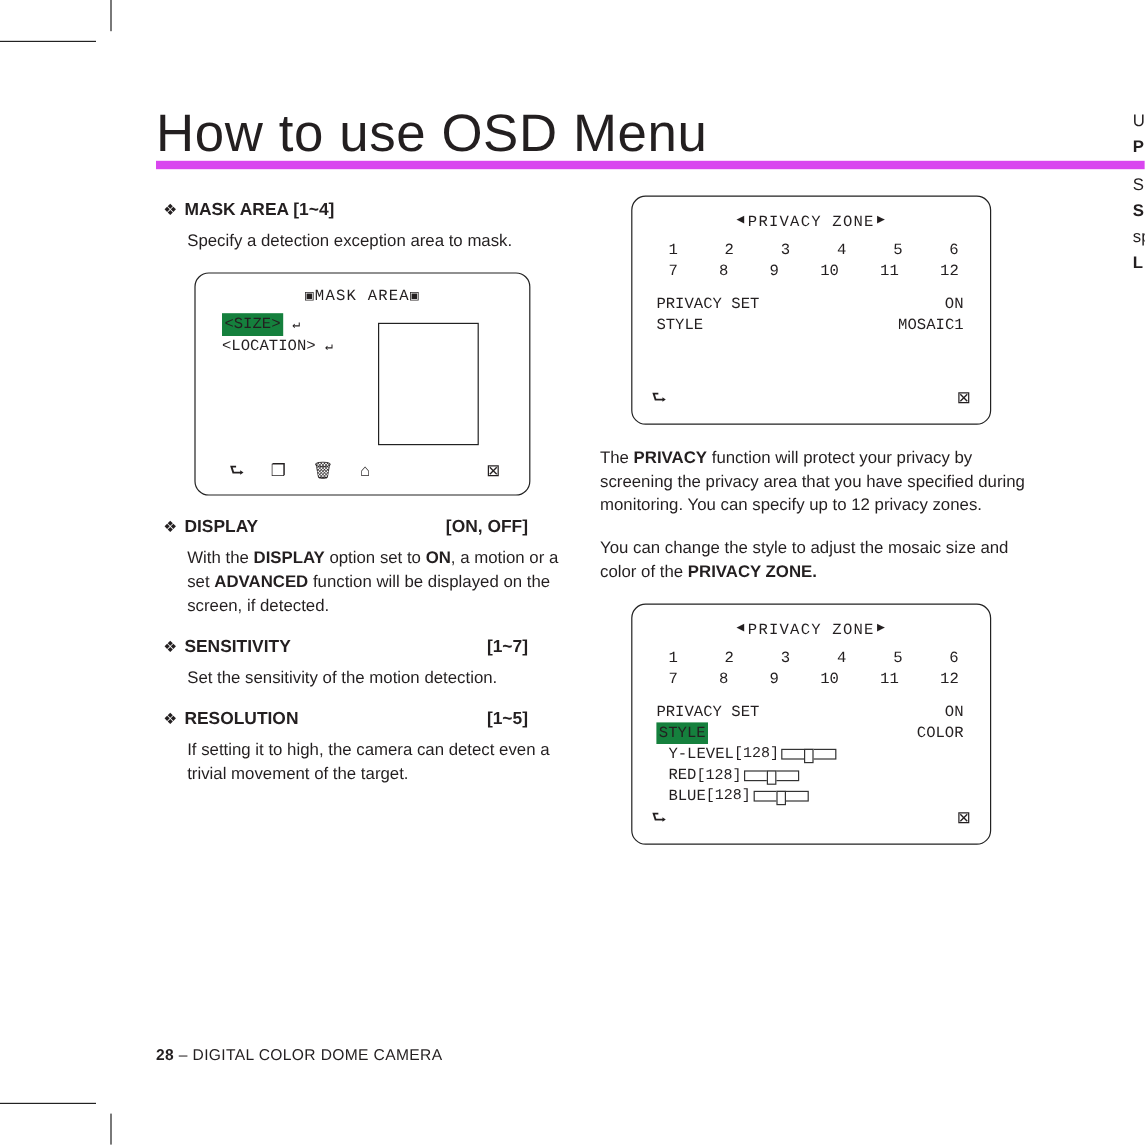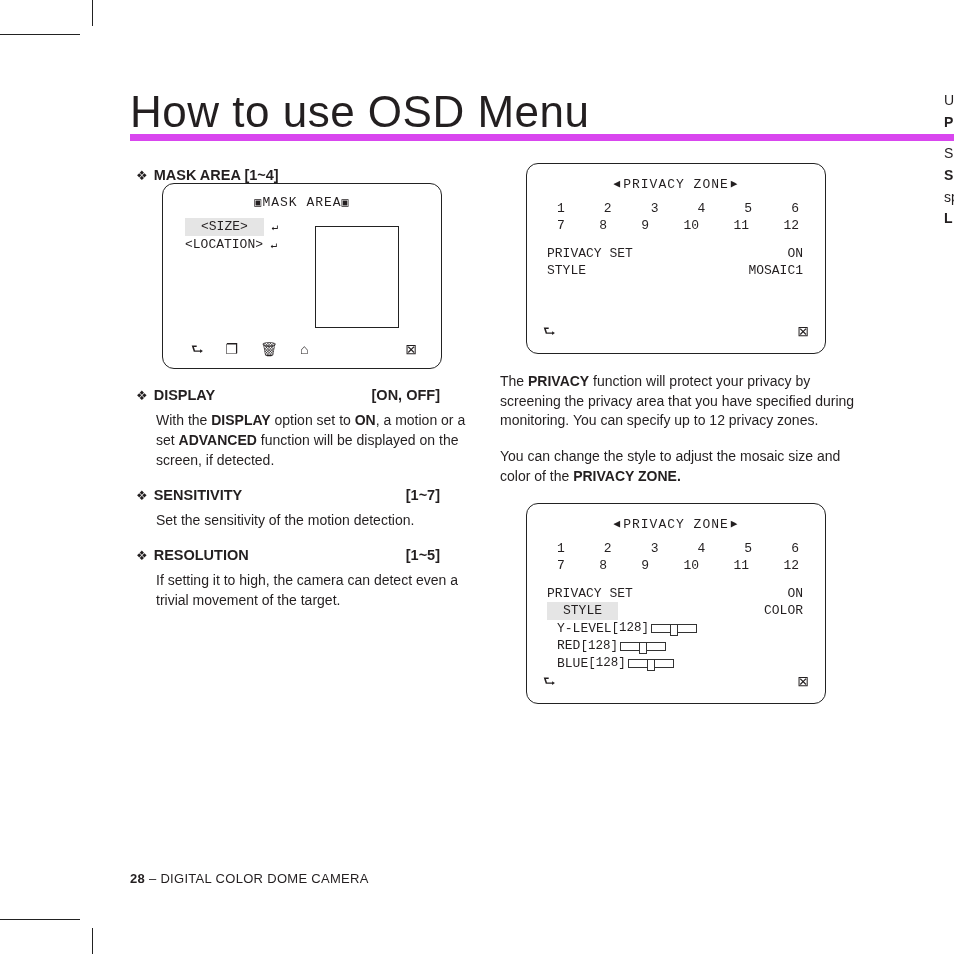--- a/index.html
+++ b/index.html
@@ -102,21 +102,21 @@
   .osd-arrow { font-size: 11px; padding: 0 2px; }
   .osd-numrow { display: flex; justify-content: space-between; padding: 0 10px 0 14px; }
   .osd-kv { display: flex; justify-content: space-between; padding: 0 6px 0 4px; }
   .osd-bottom {
     display: flex;
     justify-content: space-between;
     margin-top: 8px;
     align-items: center;
   }
   .osd-bottom .icon { font-size: 14px; }
-  .shaded { background: #e5e5e5; padding: 0 16px; display: inline-block; }
+  .shaded { background: #15803d; padding: 0 2px; display: inline-block; }
   .enter-sym { font-size: 11px; }
 
   .mask-box {
     width: 280px;
     margin-left: 32px;
     padding-bottom: 6px;
   }
   .mask-body {
     position: relative;
     height: 120px;
@@ -199,20 +199,21 @@
   <div class="title">How to use OSD Menu</div>
 
   <div class="cols">
 
     <div class="col-left">
 
       <div class="bullet-row">
         <span class="diamond">❖</span>
         <span class="entry-head">MASK AREA   [1~4]</span>
       </div>
+      <div class="body-text">Specify a detection exception area to mask.</div>
 
       <div class="osd-box mask-box">
         <div class="osd-title-row">
           <span class="osd-sq">▣</span>
           <span>MASK AREA</span>
           <span class="osd-sq">▣</span>
         </div>
         <div class="mask-body">
           <div class="mask-labels">
             <div>

